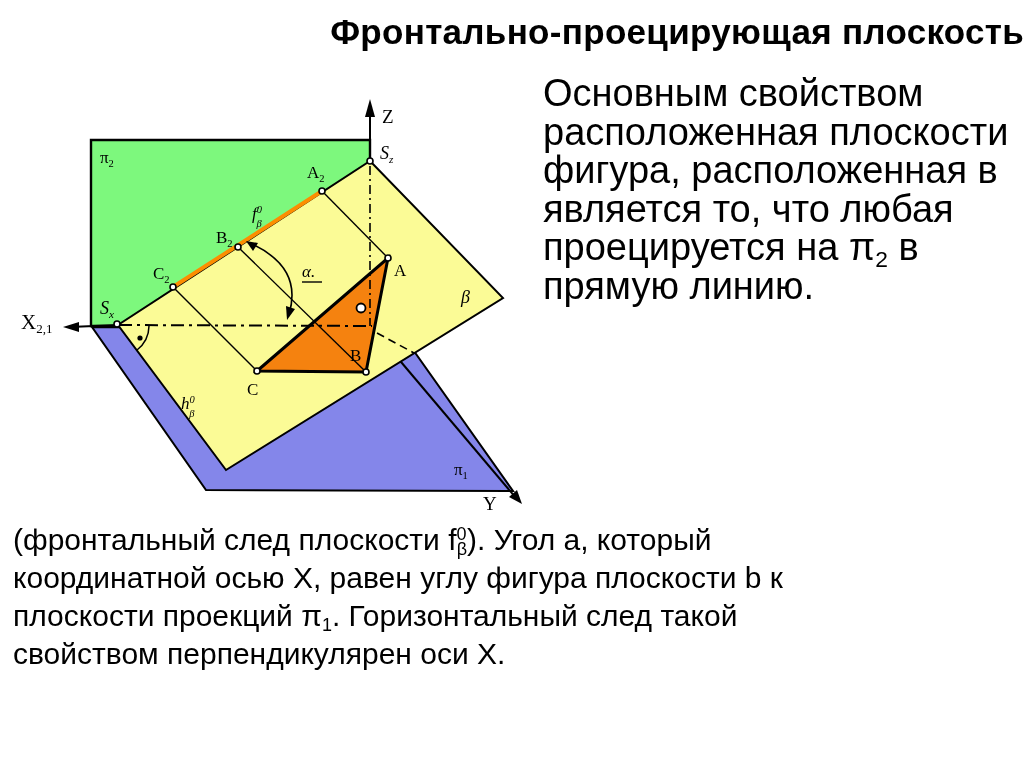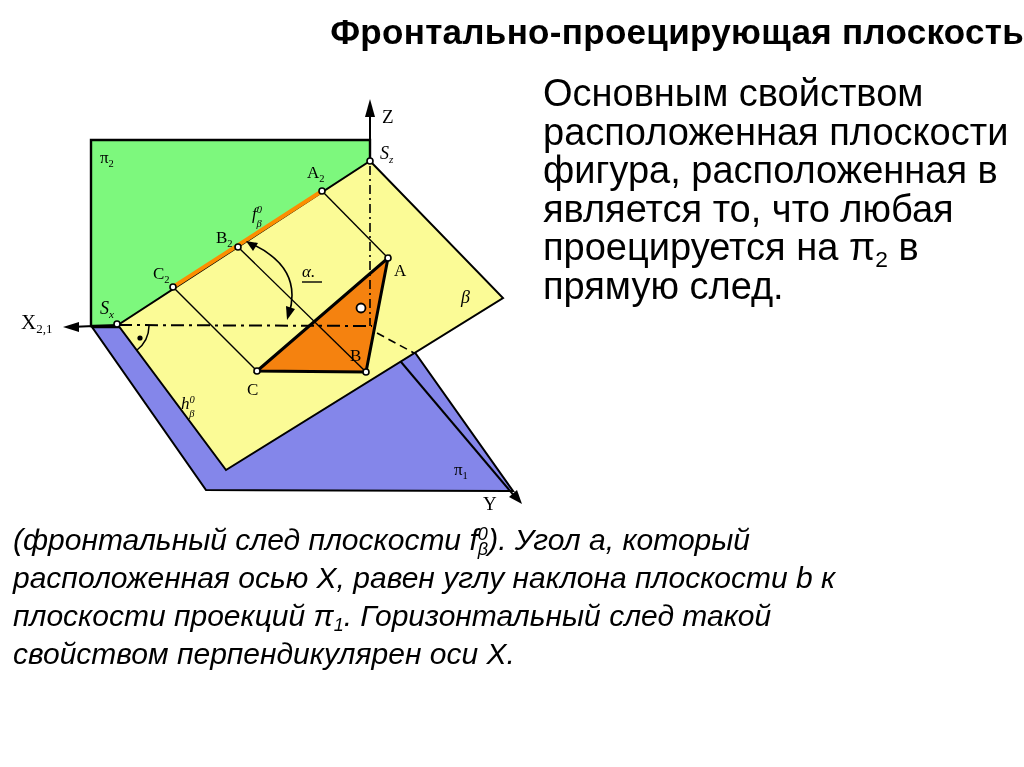--- a/index.html
+++ b/index.html
@@ -3,21 +3,21 @@
 <meta charset="utf-8">
 <style>
   html,body{margin:0;padding:0;background:#fff;}
   body{width:1024px;height:767px;overflow:hidden;
        font-family:"Liberation Sans","DejaVu Sans",sans-serif;color:#000;}
   .slide{position:relative;width:1024px;height:767px;background:#ffffff;}
   .title{position:absolute;top:12px;left:0;width:100%;text-align:right;
          font-weight:700;font-size:35px;line-height:40px;letter-spacing:.3px;}
   #diagram{position:absolute;left:0;top:0;}
   .rtext{position:absolute;left:543px;top:74px;font-size:38px;line-height:38.5px;}
-  .btext{position:absolute;left:13px;top:521px;font-size:30px;line-height:38px;font-style:italic;}
+  .btext{position:absolute;left:13px;top:521px;font-size:30px;line-height:38px;}
   .tline{white-space:nowrap;}
   sup,sub{font-size:60%;line-height:0;}
   sup{vertical-align:0.55em;}
   sub{vertical-align:-0.3em;}
   .stk{margin-left:-0.55em;}
 </style>
 </head>
 <body>
 
 <div class="slide">
@@ -72,21 +72,21 @@
       <text x="181" y="409" font-size="17" fill="#000000" font-family="&quot;Liberation Serif&quot;,&quot;DejaVu Serif&quot;,serif" font-style="italic"><tspan dy="0">h</tspan><tspan dy="-6" font-size="10.5">0</tspan><tspan dy="14" font-size="10.5" dx="-5.6">β</tspan></text>
       <text x="454" y="475" font-size="17" fill="#000000" font-family="&quot;Liberation Serif&quot;,&quot;DejaVu Serif&quot;,serif" font-style="normal"><tspan dy="0">π</tspan><tspan dy="4" font-size="10.5">1</tspan></text>
       <text x="483" y="510" font-size="19" fill="#000000" font-family="&quot;Liberation Serif&quot;,&quot;DejaVu Serif&quot;,serif" font-style="normal"><tspan dy="0">Y</tspan></text>
     </svg>
   <div class="rtext">
       <div class="tline">Основным свойством</div>
       <div class="tline">расположенная плоскости</div>
       <div class="tline">фигура, расположенная в</div>
       <div class="tline">является то, что любая</div>
       <div class="tline">проецируется на π<sub>2</sub> в</div>
-      <div class="tline">прямую след.</div>
+      <div class="tline">прямую линию.</div>
     </div>
   <div class="btext">
       <div class="tline">(фронтальный след плоскости f<sup>0</sup><sub class="stk">β</sub>). Угол a, который</div>
-      <div class="tline">расположенная осью X, равен углу наклона плоскости b к</div>
+      <div class="tline">координатной осью X, равен углу фигура плоскости b к</div>
       <div class="tline">плоскости проекций π<sub>1</sub>. Горизонтальный след такой</div>
       <div class="tline">свойством перпендикулярен оси X.</div>
     </div>
 </div>
 
 </body></html>

